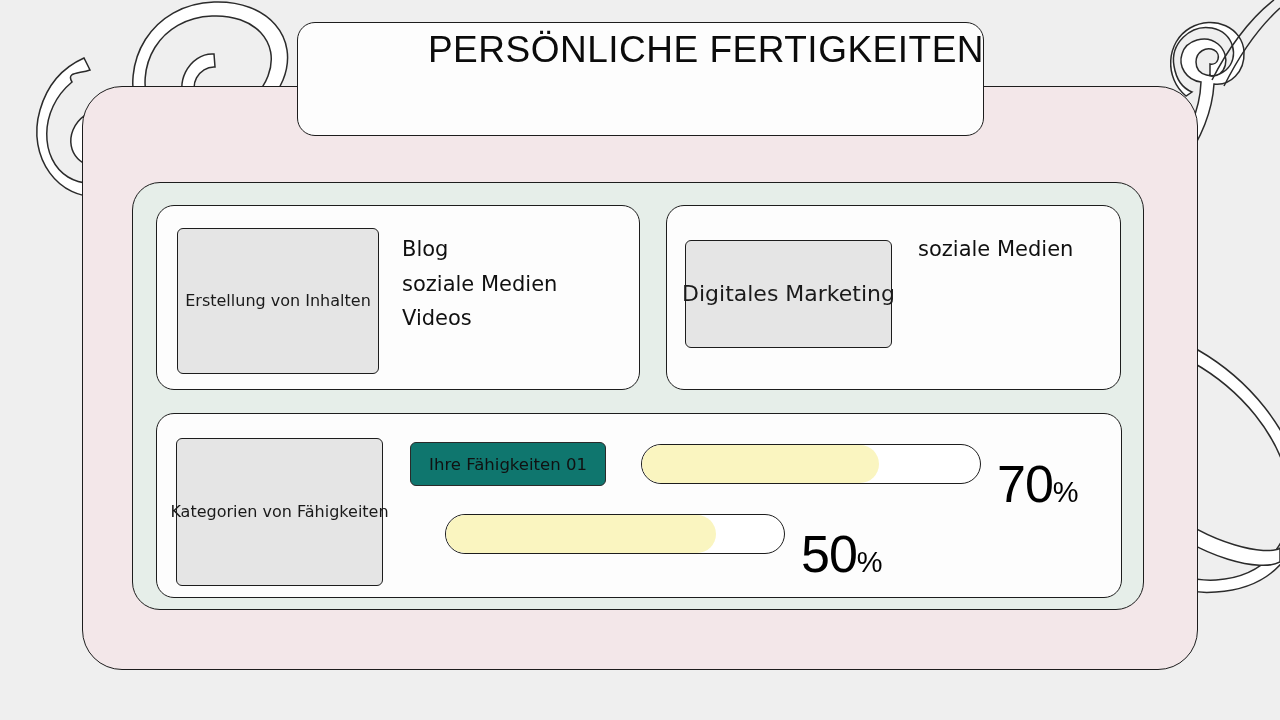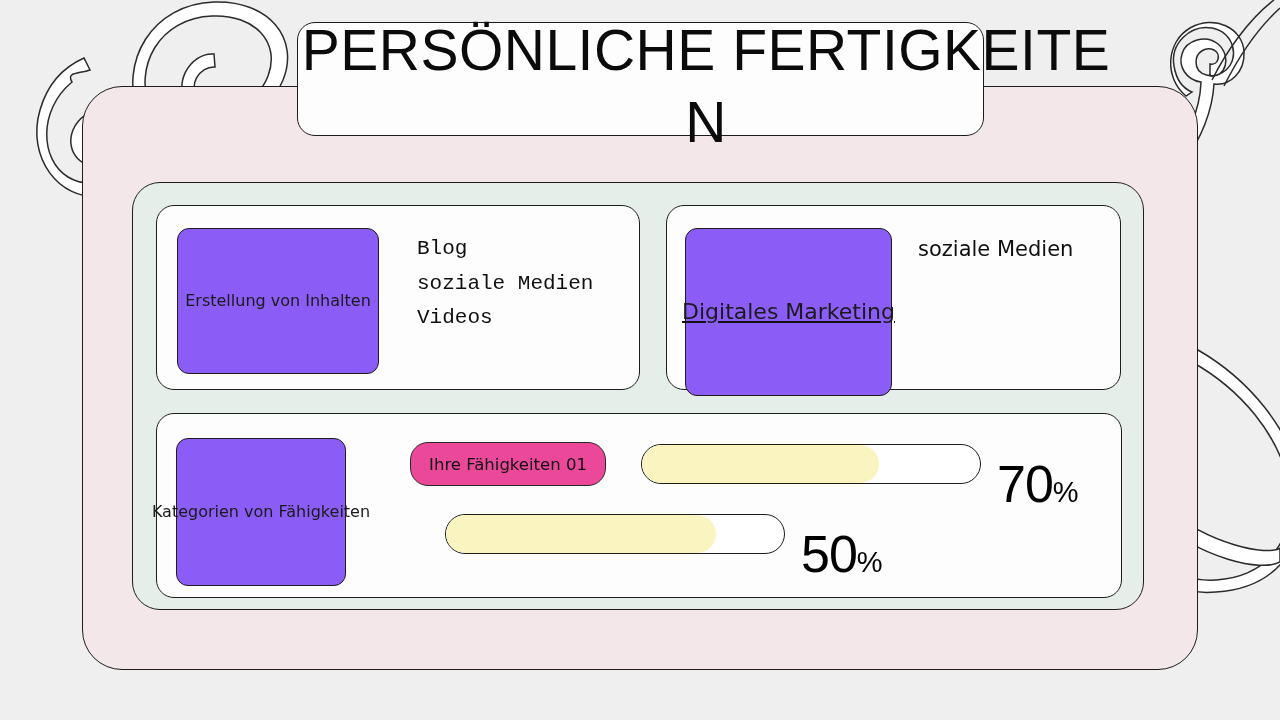--- a/index.html
+++ b/index.html
@@ -61,21 +61,21 @@
     border: 1.3px solid #1d1d1d;
     border-radius: 18px;
     box-sizing: border-box;
   }
   .title-text {
     position: absolute;
     left: 297px;
     top: 14px;
     width: 818px;
     text-align: center;
-    font-size: 57px;
+    font-size: 37px;
     line-height: 72px;
     font-weight: 400;
     letter-spacing: 0.5px;
     color: #0b0b0b;
     font-family: "Liberation Sans", sans-serif;
     white-space: normal;
     word-break: break-all;
   }
 
   
@@ -86,31 +86,31 @@
     border-radius: 18px;
     box-sizing: border-box;
     display: flex;
     align-items: center;
   }
   .card-left  { left: 156px; top: 205px; width: 484px; height: 185px; }
   .card-right { left: 666px; top: 205px; width: 455px; height: 185px; }
 
   .pink-chip {
     position: absolute;
-    background: #8b5cf6;
+    background: #e5e5e5;
     border: 1.2px solid #1d1d1d;
-    border-radius: 12px;
+    border-radius: 6px;
     box-sizing: border-box;
     display: flex;
     align-items: center;
     justify-content: center;
     text-align: left;
   }
   .chip-a { left: 20px; top: 22px; width: 202px; height: 146px; }
-  .chip-b { left: 18px; top: 22px; width: 207px; height: 168px; text-decoration: underline; }
+  .chip-b { left: 18px; top: 34px; width: 207px; height: 108px; }
 
   .chip-label-sm {
     font-size: 16px;
     line-height: 20px;
     color: #1a1a1a;
     white-space: nowrap;
   }
   .chip-label-lg {
     font-size: 22px;
     line-height: 26px;
@@ -121,57 +121,57 @@
   .bullet-list {
     position: absolute;
     top: 26px;
     list-style: none;
     margin: 0;
     padding: 0;
     font-size: 21px;
     line-height: 34.5px;
     color: #101010;
   }
-  .list-a { left: 260px; font-family: Liberation Mono, monospace; }
+  .list-a { left: 245px; }
   .list-b { left: 251px; }
 
   
   .card-bottom {
     position: absolute;
     left: 156px;
     top: 413px;
     width: 966px;
     height: 185px;
     background: #fdfdfd;
     border: 1.3px solid #1d1d1d;
     border-radius: 18px;
     box-sizing: border-box;
   }
   .chip-c {
-    left: 19px; top: 24px; width: 170px; height: 148px;
+    left: 19px; top: 24px; width: 207px; height: 148px;
   }
 
   .skill-rows {
     position: absolute;
     left: 253px;
     top: 24px;
     width: 700px;
   }
   .skill-row {
     display: flex;
     align-items: center;
     height: 52px;
     margin-bottom: 18px;
   }
   .skill-tag {
     width: 196px;
     height: 44px;
-    background: #ec4899;
+    background: #0f766e;
     border: 1.2px solid #2a2a2a;
-    border-radius: 18px;
+    border-radius: 6px;
     box-sizing: border-box;
     display: flex;
     align-items: center;
     justify-content: center;
     font-size: 16.5px;
     color: #111;
     flex: 0 0 auto;
   }
   .bar-track {
     position: relative;

